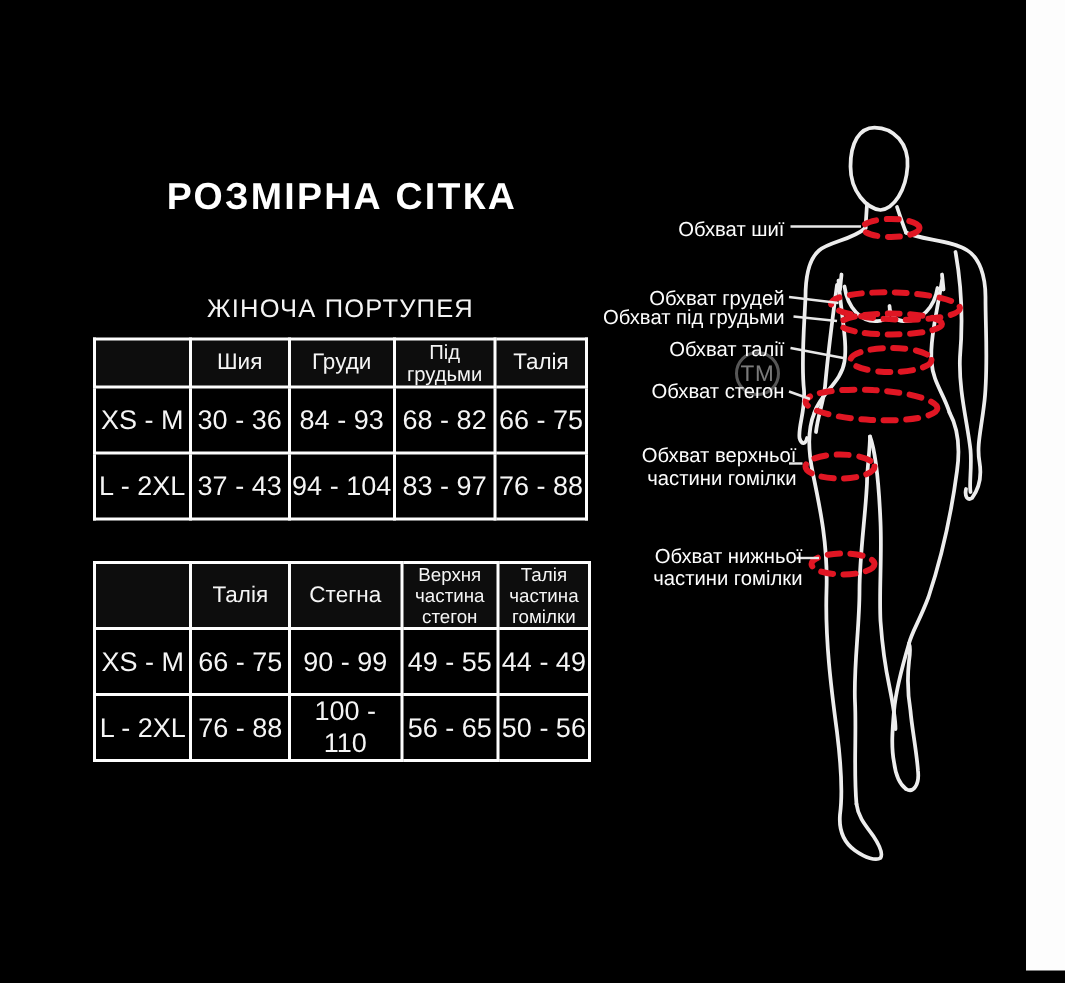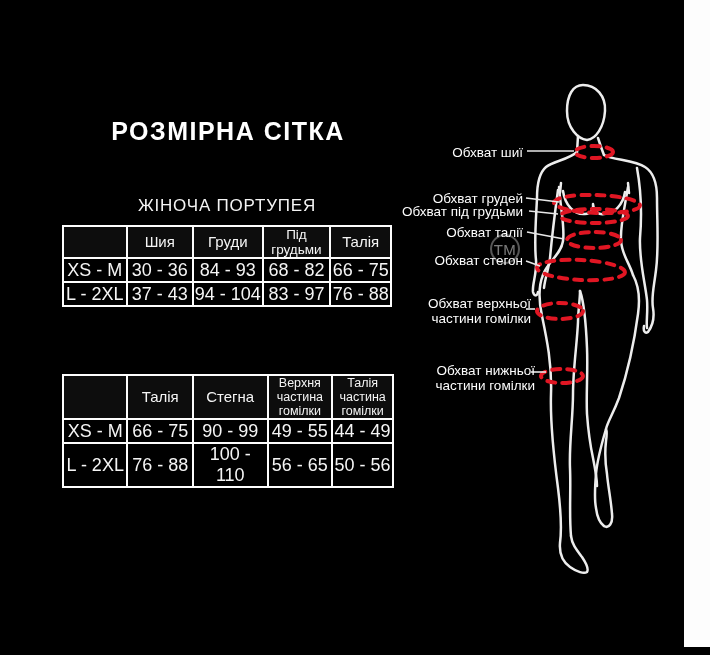--- a/index.html
+++ b/index.html
@@ -30,21 +30,21 @@
   }
   
   table{border-collapse:collapse;table-layout:fixed;}
   td,th{
     border:2px solid #fdfdfd;text-align:center;vertical-align:middle;
     color:#f5f5f5;padding:0;font-weight:normal;
   }
   th{font-size:15px;line-height:1.12;background:rgba(255,255,255,0.05);}
   td{font-size:18px;}
   tr.head{height:28px;}
-  tr.data{height:24px;}
+  tr.data{height:44px;}
   .tb1 th.wrap{font-size:13.5px;}
   .tb2 th.wrap{font-size:12.5px;}
   
   .flabel{
     position:absolute;font-size:13.5px;line-height:15px;color:#fdfdfd;
     text-align:right;white-space:nowrap;
   }
   .flabel.two{text-align:right;white-space:normal;width:122px;}
   .fl-1{top:145px;right:187px;}
   .fl-2{top:191px;right:187px;}
@@ -113,21 +113,21 @@
           <col style="width:66px">
           <col style="width:75px">
           <col style="width:65px">
           <col style="width:61px">
         </colgroup>
       <tbody>
           <tr class="head">
         <th></th>
         <th>Талія</th>
         <th>Стегна</th>
-        <th class="wrap">Верхня частина гомілки</th>
+        <th class="wrap">Верхня частина стегон</th>
         <th class="wrap">Талія частина гомілки</th>
       </tr>
       <tr class="data">
         <td>XS - M</td>
         <td>66 - 75</td>
         <td>90 - 99</td>
         <td>49 - 55</td>
         <td>44 - 49</td>
       </tr>
       <tr class="data">

